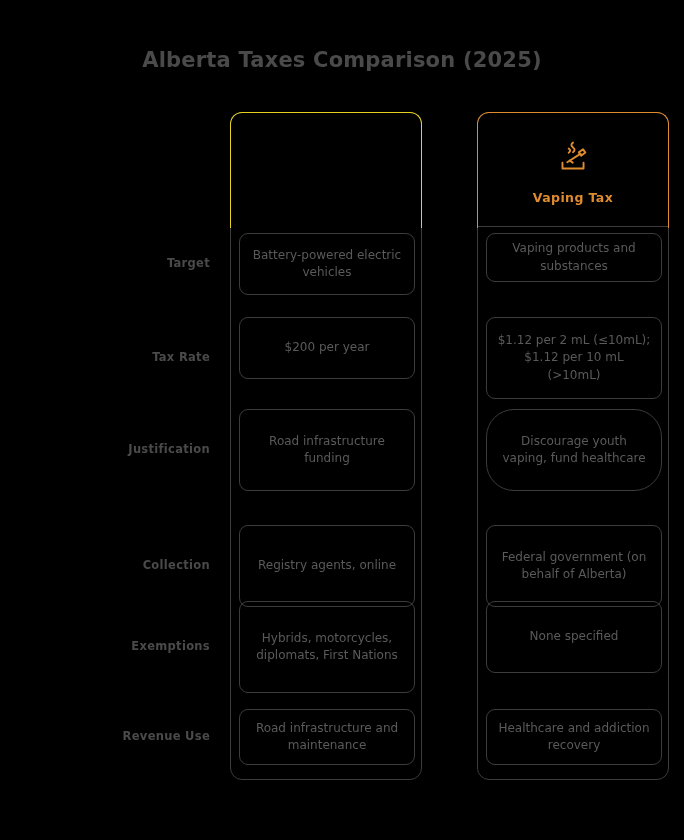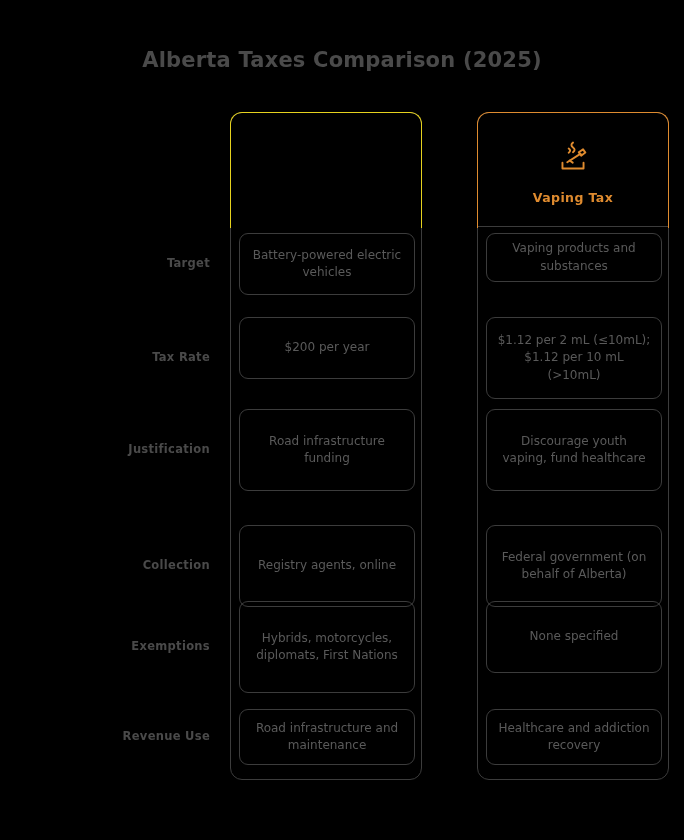--- a/index.html
+++ b/index.html
@@ -186,21 +186,21 @@
           <path d="M20.5 27.7l3.2 2.2"></path>
           <path d="M30 19l4.5-3 2.4 3.4-4.4 3.2z"></path>
           <path d="M24 19c2.2-1.6 2.2-3.4 0-5s-2.2-3.4 0-5"></path>
           <path d="M19.5 19.5c2-1.4 2-3 0-4.4"></path>
         </svg>
         <div class="col-title">Vaping Tax</div>
       </div>
       <div class="col-body">
           <div class="cell" style="top: 6px; height: 49px;">Vaping products and substances</div>
           <div class="cell" style="top: 90px; height: 82px;">$1.12 per 2 mL (≤10mL); $1.12 per 10 mL (&gt;10mL)</div>
-          <div class="cell" style="top: 182px; height: 82px;">Discourage youth vaping, fund healthcare</div>
+          <div class="cell" style="top: 182px; height: 82px; border-radius: 28px;">Discourage youth vaping, fund healthcare</div>
           <div class="cell" style="top: 298px; height: 82px;">Federal government (on behalf of Alberta)</div>
           <div class="cell" style="top: 374px; height: 72px;">None specified</div>
           <div class="cell" style="top: 482px; height: 56px;">Healthcare and addiction recovery</div>
         </div>
     </div>
 
   </div>
 </div>
 
 </body></html>

